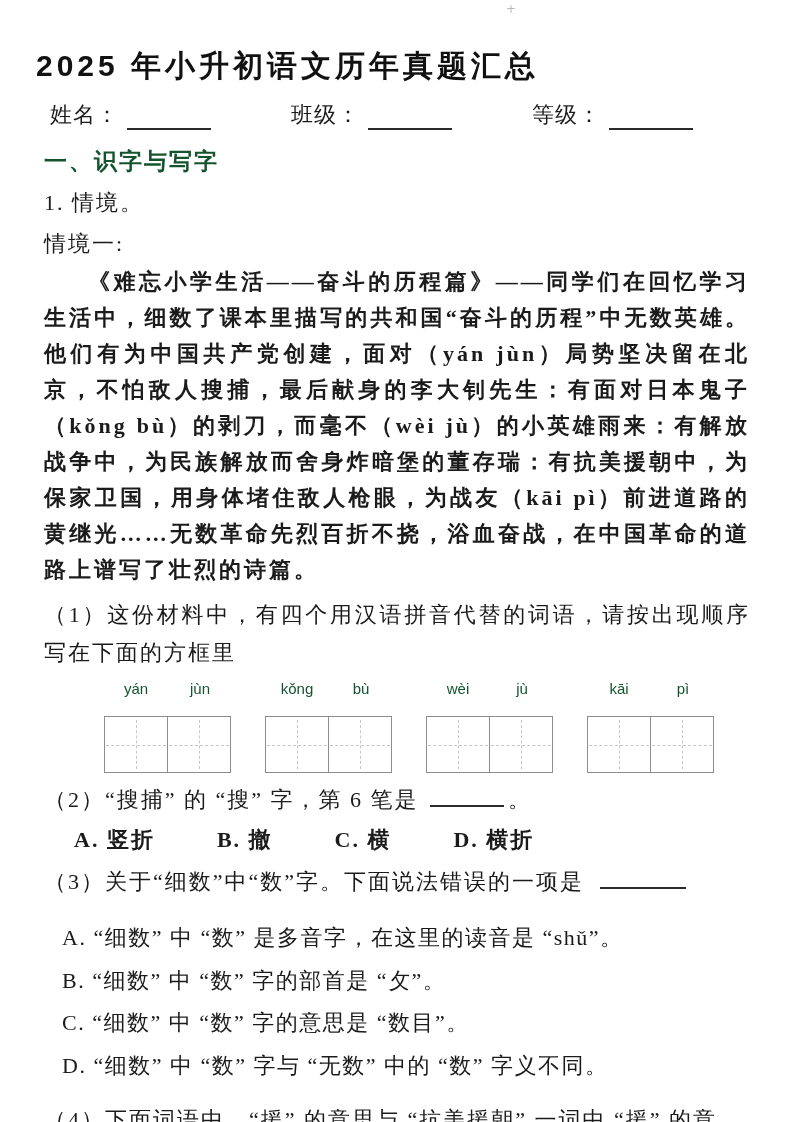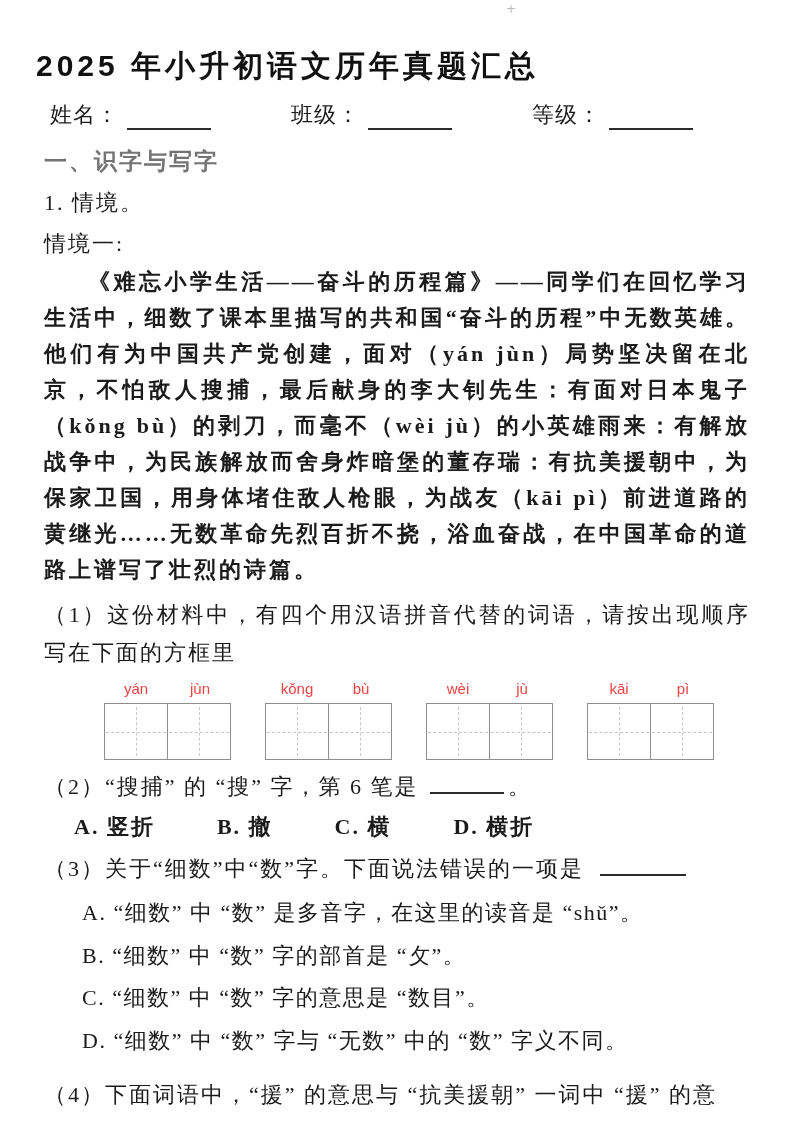--- a/index.html
+++ b/index.html
@@ -38,21 +38,21 @@
     border-bottom:2px solid #2b2b2b;
     height:1.05em;
     vertical-align:baseline;
   }
   .name-field .blank { width:84px; margin-left:8px; }
   .sec-heading {
     margin:16px 16px 0 44px;
     font-family:Liberation Sans, sans-serif;
     font-weight:bold;
     font-size:23px; letter-spacing:2px;
-    color:#737373;
+    color:#14532d;
   }
   .q-intro, .ctx-label {
     margin:11px 0 0 44px;
     font-size:22px; letter-spacing:2px;
   }
   .passage {
     margin:5px 43px 0 44px;
     font-size:22px; line-height:36px;
     letter-spacing:3px;
     text-align:justify;
@@ -65,22 +65,22 @@
     letter-spacing:2px;
     text-align:justify;
   }
   .q-line .blank { width:74px; margin:0 4px; }
   .q-line .blank-wide { width:86px; margin:0 0 0 8px; }
   .pinyin-row { display:flex; margin:8px 0 0 104px; }
   .pbox-group { margin-right:33px; }
   .pbox-labels {
     display:flex;
     font-family:"Liberation Sans","DejaVu Sans",sans-serif;
-    font-size:15px; color:#ef4444;
-    margin-bottom:6px;
+    font-size:15px; color:#14532d;
+    margin-bottom:19px;
   }
   .pbox-labels span { width:64px; text-align:center; }
   .pbox-cells { display:flex; border:1.5px solid #8d8d8d; width:fit-content; background:#fff; }
   .pbox-cell { width:62px; height:55px; position:relative; }
   .pbox-cell + .pbox-cell { border-left:1.5px solid #8d8d8d; }
   .pbox-cell::before {
     content:""; position:absolute; left:50%; top:3px; bottom:3px;
     border-left:1.5px dashed #c6c6c6;
   }
   .pbox-cell::after {
@@ -92,21 +92,21 @@
     margin:6px 0 0 74px;
     font-size:22px; letter-spacing:2px;
   }
   .opt-row .opt-item { margin-right:62px; white-space:nowrap;font-weight:bold; }
   .opt-line {
     margin:0 43px 0 62px;
     font-size:22px; line-height:42.5px;
     letter-spacing:1.5px;
     white-space:nowrap;
   }
-  .opts-block { margin-top:4px;padding-left:20px; }
+  .opts-block { margin-top:16px; }
 </style>
 </head>
 <body>
 
 <div class="page">
 
   <span class="reg-mark">+</span>
 
   <div class="title">2025 年小升初语文历年真题汇总</div>
 

